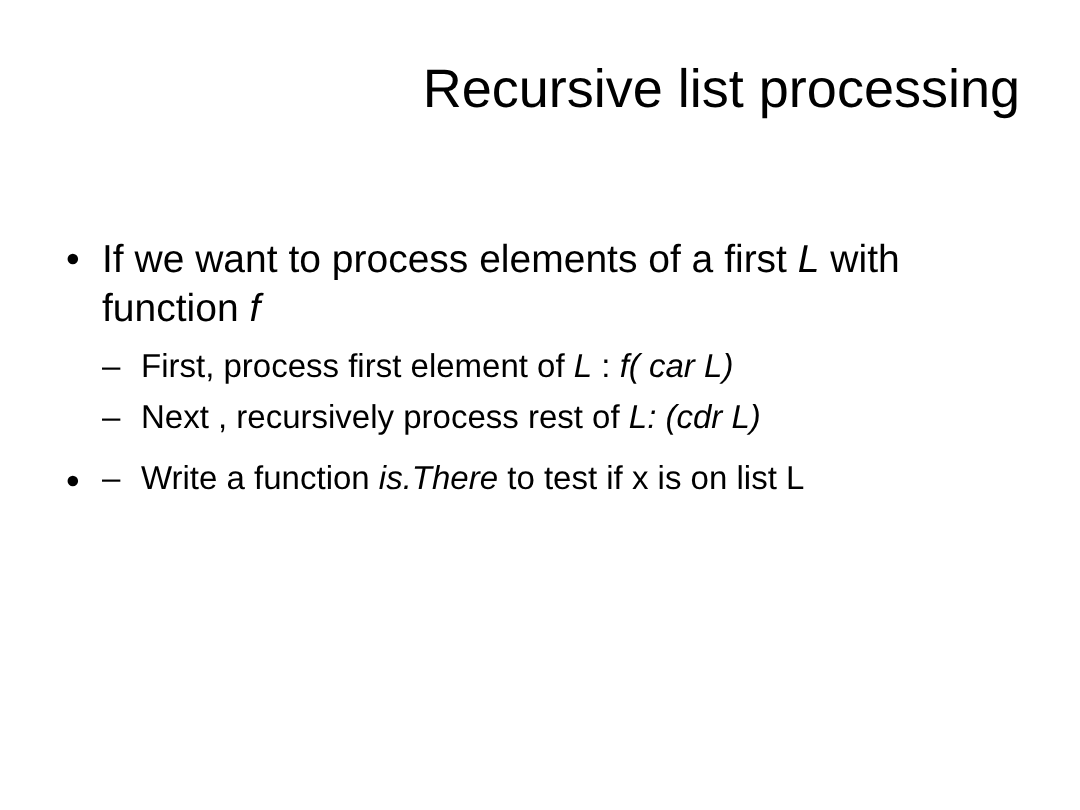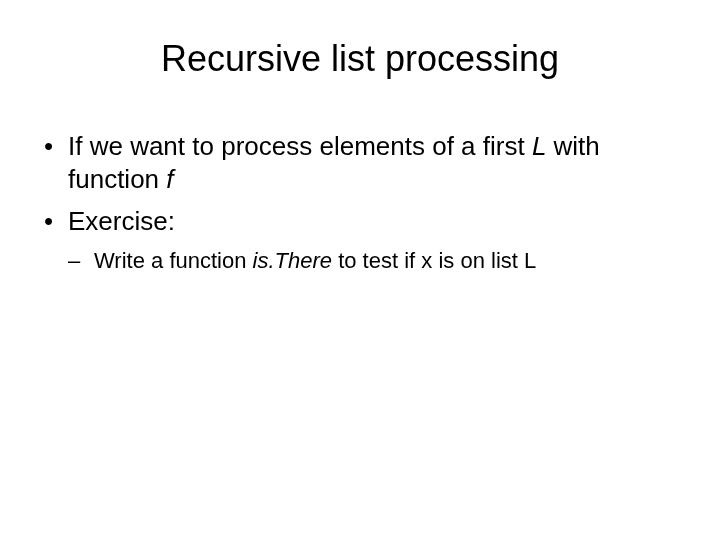--- a/index.html
+++ b/index.html
@@ -6,24 +6,24 @@
     body {
       width: 720px;
       height: 540px;
       background: #fff;
       font-family: Arial, Helvetica, sans-serif;
       color: #000;
       padding: 30px 40px;
       overflow: hidden;
     }
     .title {
-      text-align: center;
+      text-align: right;
       font-size: 36px;
       font-weight: 400;
-      margin-bottom: 50px;
+      margin-bottom: 76px;
       margin-top: 8px;
     }
     .l1 { list-style: none; }
     .l1 > li {
       position: relative;
       padding-left: 28px;
       font-size: 26px;
       line-height: 1.25;
       margin-bottom: 10px;
     }
@@ -52,22 +52,29 @@
     .it { font-style: italic; }
   </style>
 </head>
 <body>
 
 <h1 class="title">Recursive list processing</h1>
 
 <ul class="l1">
   <li>
     <span>If we want to process elements of a first </span><span class="it">L</span><span> with function </span><span class="it">f</span>
+    <ul class="l2">
+      <li>
+        <span>First, process first element of </span><span class="it">L</span><span> : </span><span class="it">f( car L)</span>
+      </li>
+      <li>
+        <span>Next , recursively process rest of </span><span class="it">L: (cdr L)</span>
+      </li>
+    </ul>
   </li>
   <li>
-    <span>Exercise:</span>
     <ul class="l2">
       <li>
         <span>Write a function </span><span class="it">is.There</span><span> to test if x is on list L</span>
       </li>
     </ul>
   </li>
 </ul>
 
 </body></html>

